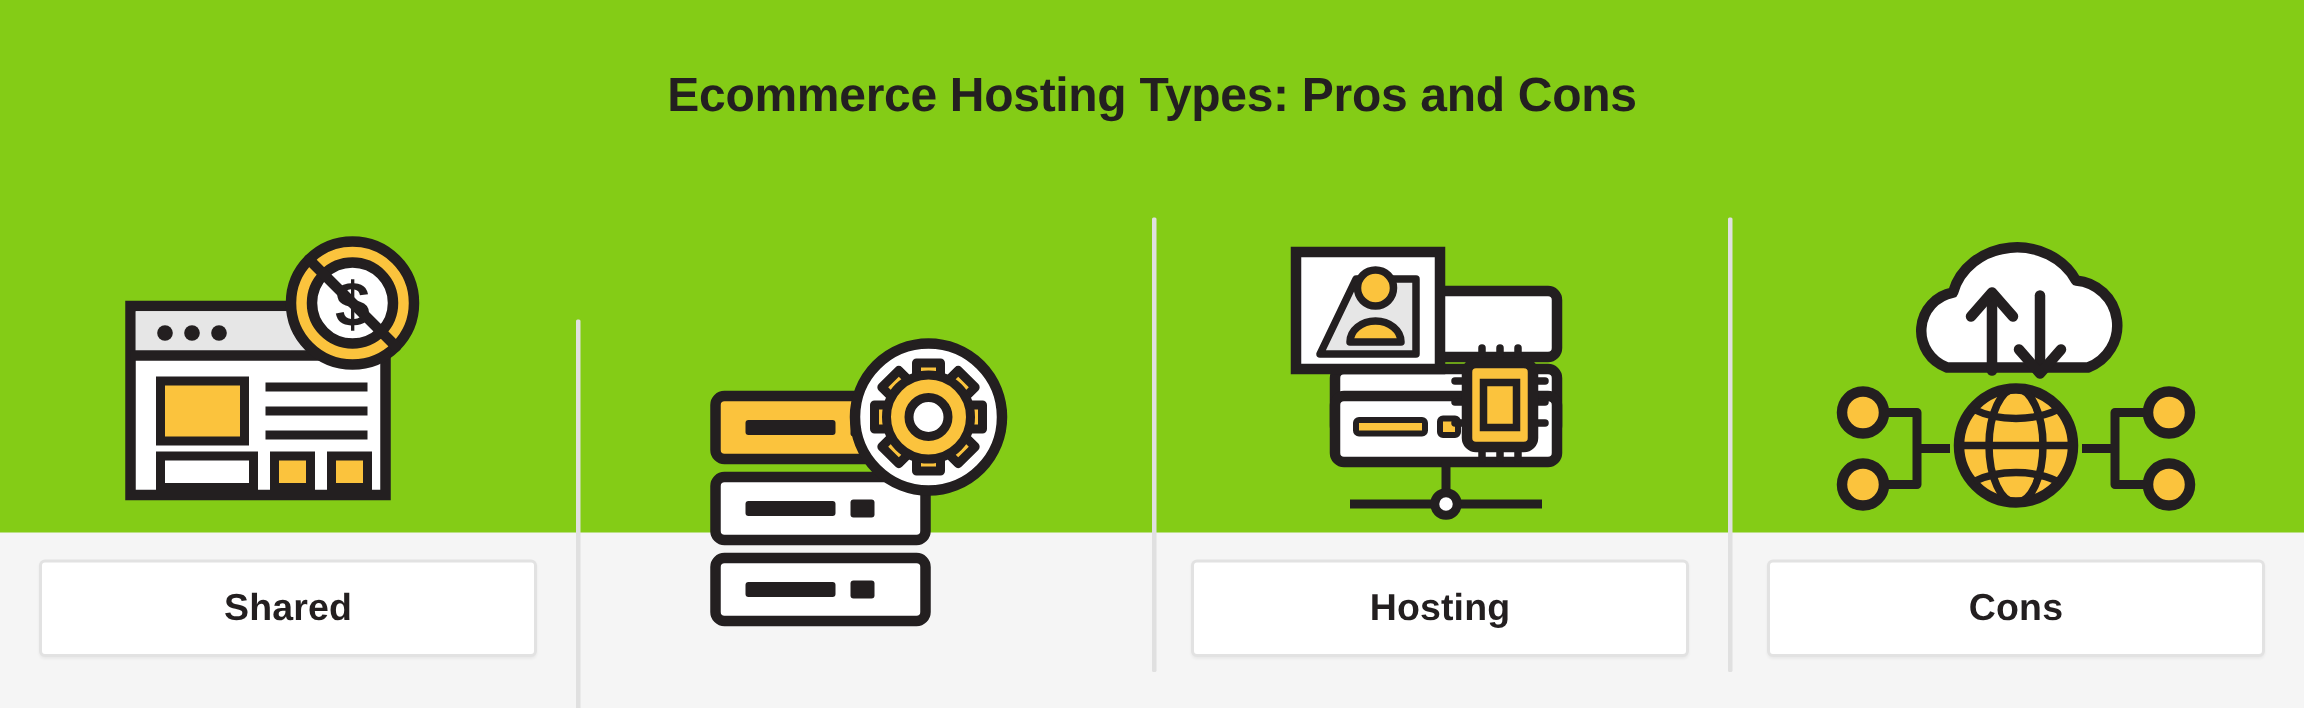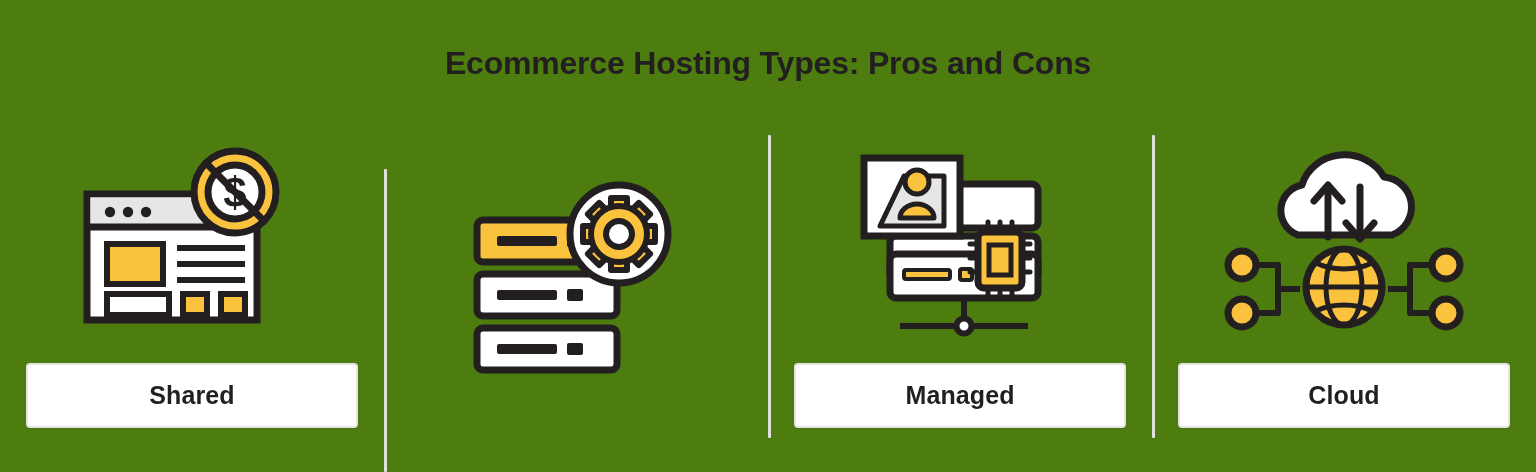--- a/index.html
+++ b/index.html
@@ -8,22 +8,22 @@
     width: 1536px;
     height: 472px;
     background: #f5f5f5;
     font-family: "Liberation Sans", sans-serif;
     overflow: hidden;
   }
 
   .infographic {
     position: relative;
     width: 1536px;
-    height: 472px;
-    background: #4d7c0f;
+    height: 355px;
+    background: #84cc16;
   }
 
   .page-title {
     position: absolute;
     top: 43px;
     left: 0;
     width: 1536px;
     text-align: center;
     font-size: 32px;
     font-weight: bold;
@@ -32,21 +32,21 @@
     line-height: 40px;
   }
 
   .columns {
     position: absolute;
     top: 118px;
     left: 0;
     width: 1536px;
     height: 320px;
     display: flex;
-    align-items: center;
+    align-items: flex-end;
   }
 
   .column {
     position: relative;
     flex: 1 1 0;
     display: flex;
     flex-direction: column;
     align-items: center;
     justify-content: flex-start;
   }
@@ -222,21 +222,21 @@
             <path d="M 40 74 a 17 14 0 0 1 34 0 Z" fill="#fbc33d" stroke="#231f20" stroke-width="5" stroke-linejoin="round"></path>
           </g>
           <g>
             <line x1="104" y1="154" x2="104" y2="182" stroke="#231f20" stroke-width="6"></line>
             <line x1="40" y1="182" x2="168" y2="182" stroke="#231f20" stroke-width="6"></line>
             <circle cx="104" cy="182" r="7.5" fill="#ffffff" stroke="#231f20" stroke-width="6"></circle>
           </g>
         </svg>
       </div>
       <div class="label-box">
-        <span class="label-text">Managed</span>
+        <span class="label-text">Hosting</span>
       </div>
     </div>
 
     <div class="column">
       <div class="icon-wrap">
         <svg width="248" height="190" viewBox="0 0 248 190" xmlns="http://www.w3.org/2000/svg">
           <g>
             <path d="M 78 86
                      a 26 26 0 0 1 4 -50
                      a 44 40 0 0 1 82 -8
@@ -266,18 +266,18 @@
           </g>
           <g>
             <circle cx="226" cy="116" r="14" fill="#fbc33d" stroke="#231f20" stroke-width="7"></circle>
             <circle cx="226" cy="164" r="14" fill="#fbc33d" stroke="#231f20" stroke-width="7"></circle>
             <path d="M 212 116 L 190 116 L 190 164 L 212 164" fill="none" stroke="#231f20" stroke-width="6" stroke-linejoin="round"></path>
             <line x1="190" y1="140" x2="168" y2="140" stroke="#231f20" stroke-width="6"></line>
           </g>
         </svg>
       </div>
       <div class="label-box">
-        <span class="label-text">Cloud</span>
+        <span class="label-text">Cons</span>
       </div>
     </div>
 
   </div>
 </div>
 
 </body></html>

